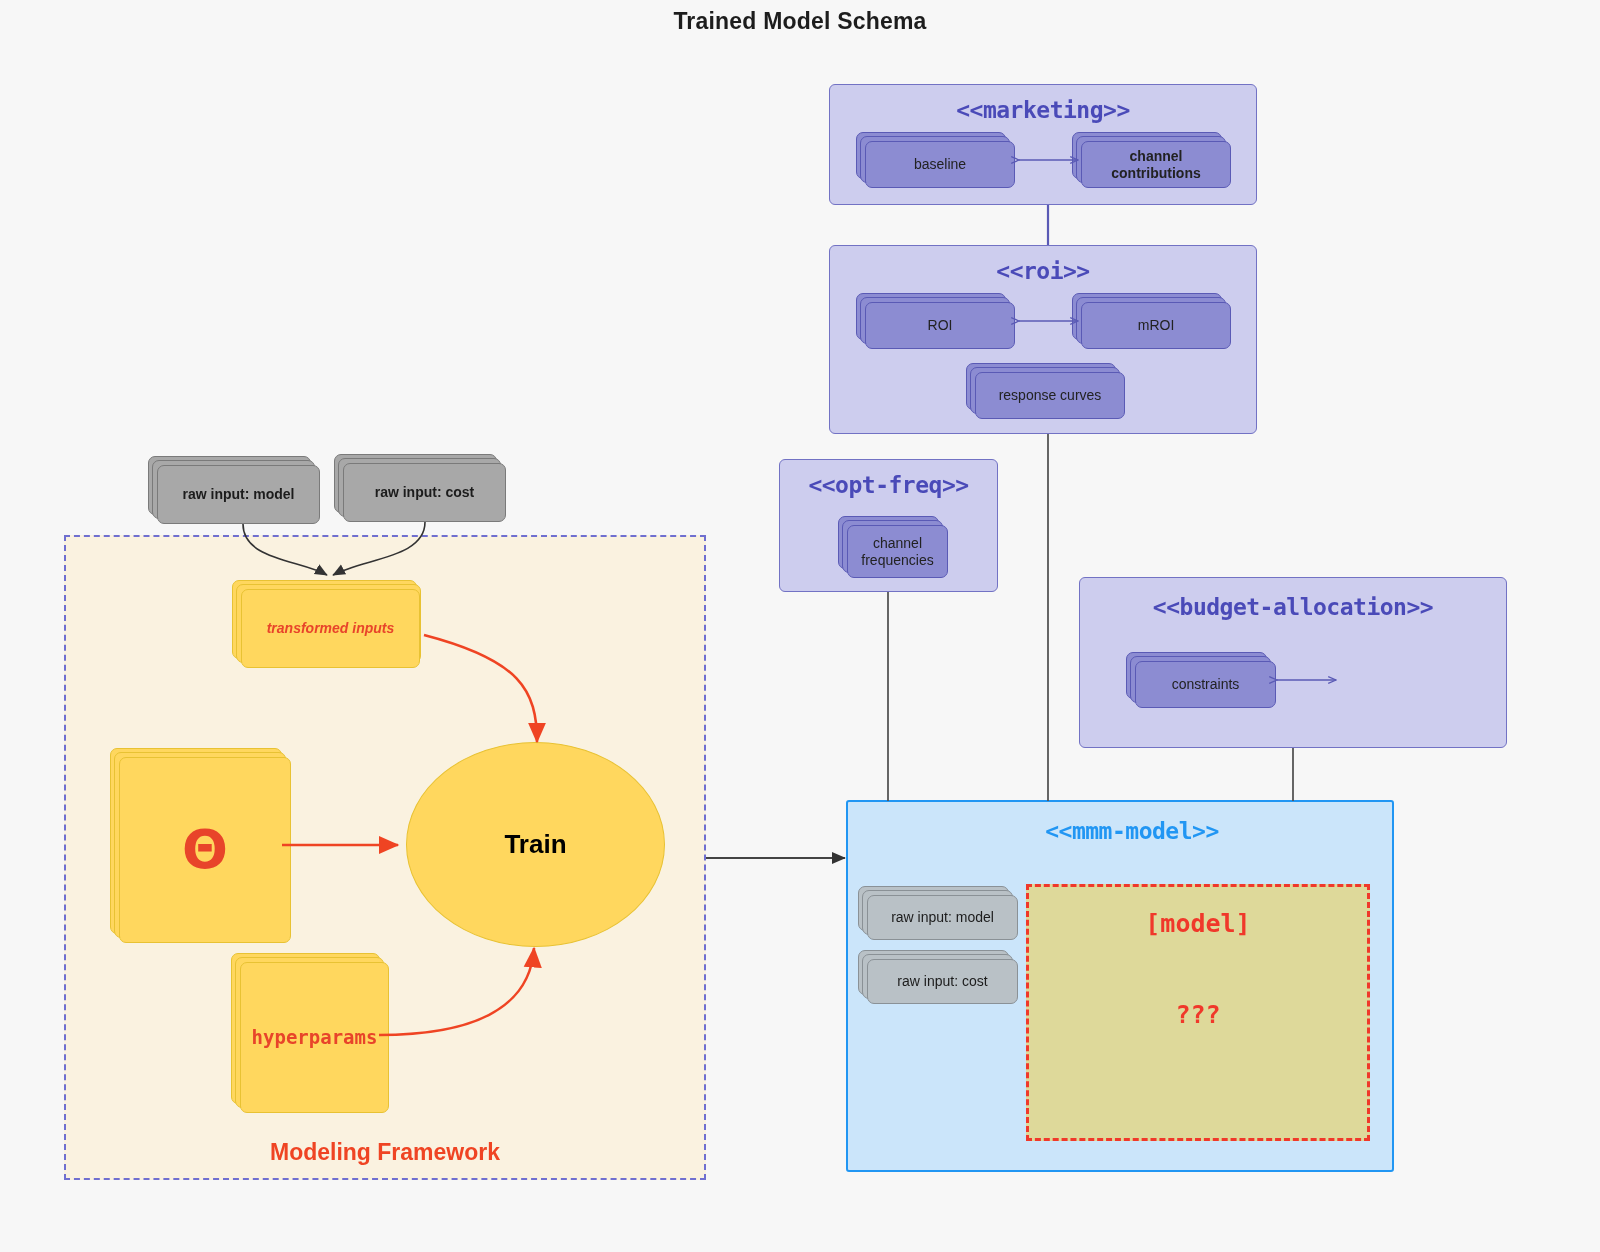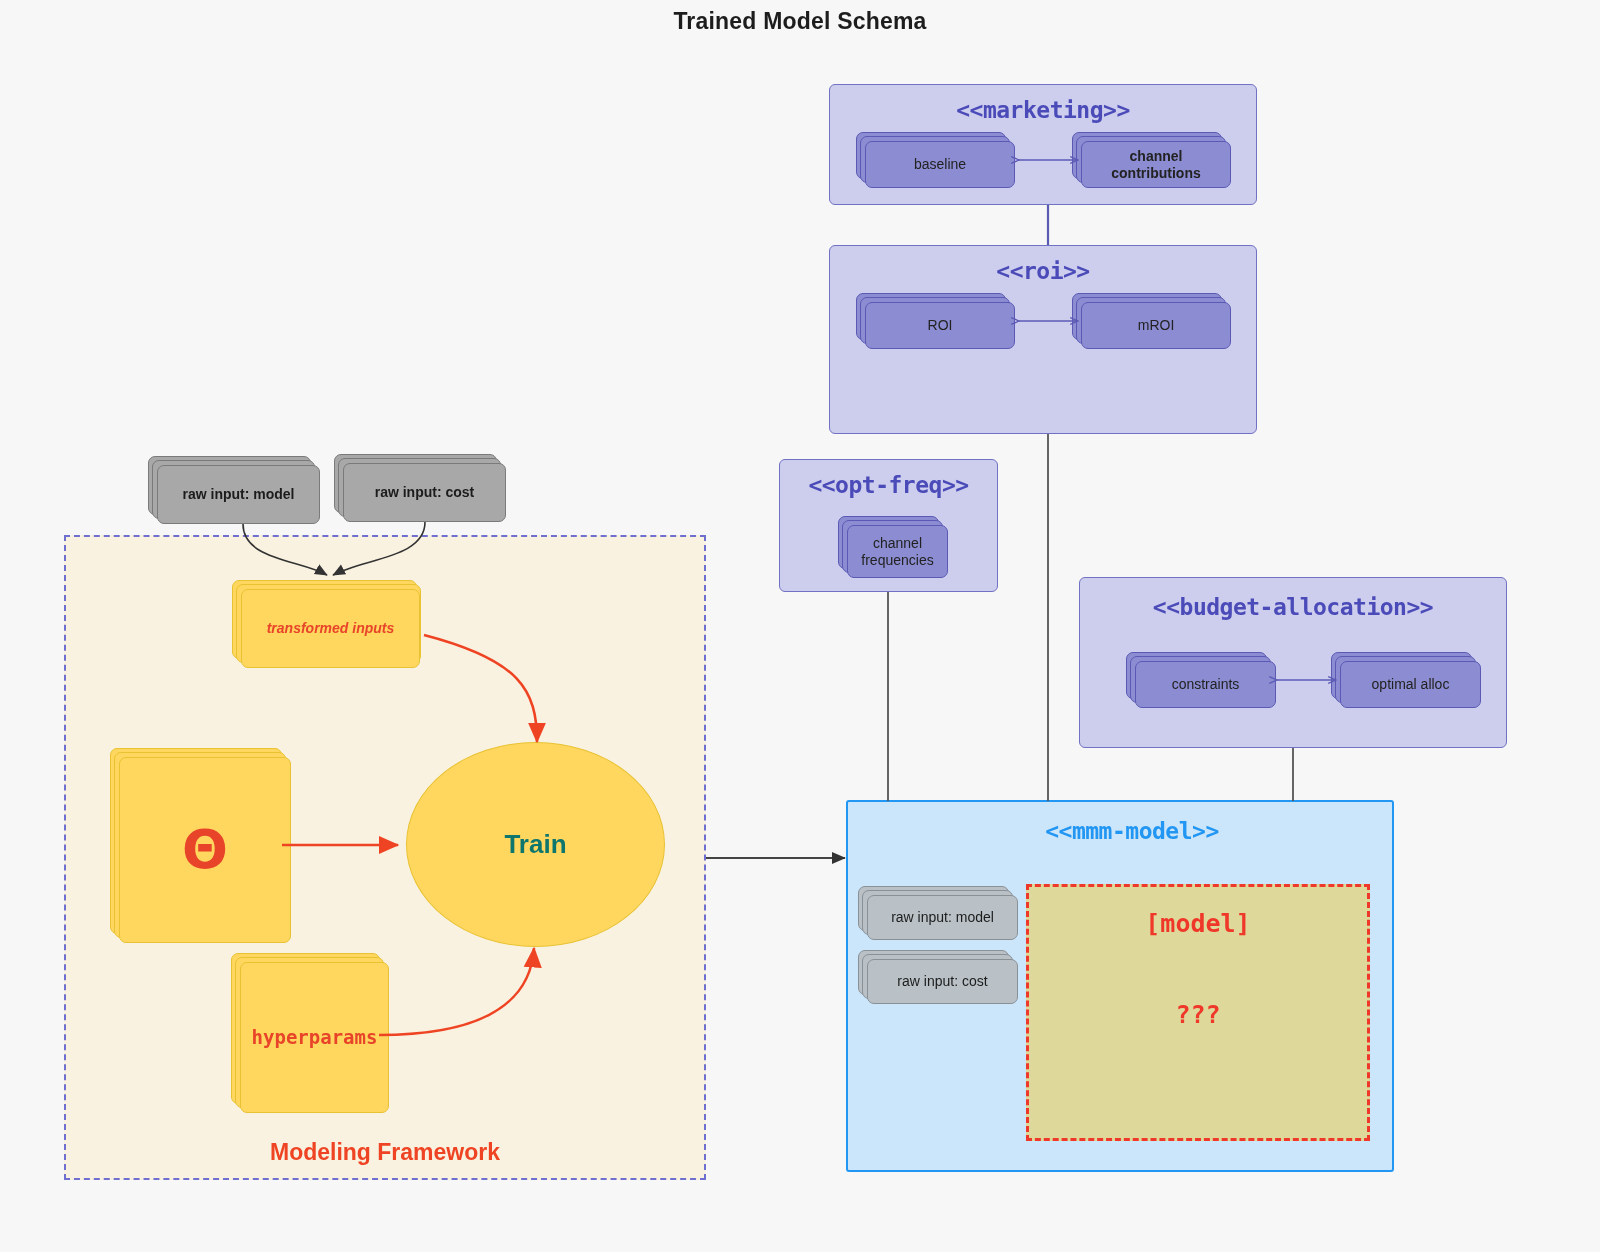--- a/index.html
+++ b/index.html
@@ -166,21 +166,21 @@
   .ellipse {
     position: absolute;
     background: #ffd75e;
     border: 1.8px solid #e8c233;
     border-radius: 50%;
     display: flex;
     align-items: center;
     justify-content: center;
     font-size: 26px;
     font-weight: bold;
-    color: #0f766e;
+    color: #000000;
     z-index: 3;
     box-sizing: border-box;
   }
 
   
   .model-box {
     position: absolute;
     background: #ded99a;
     border: 3px dashed #f0382a;
     box-sizing: border-box;
@@ -307,20 +307,25 @@
   <div class="stack purple" style="left:856px; top:293px; width:158px; height:55px;">
     <div class="shadow2" style="width:150px;height:47px;"></div>
     <div class="shadow1" style="width:150px;height:47px;"></div>
     <div class="face" style="width:150px;height:47px;">ROI</div>
   </div>
   <div class="stack purple" style="left:1072px; top:293px; width:158px; height:55px;border-radius:16px;">
     <div class="shadow2" style="width:150px;height:47px;"></div>
     <div class="shadow1" style="width:150px;height:47px;"></div>
     <div class="face" style="width:150px;height:47px;">mROI</div>
   </div>
+  <div class="stack purple" style="left:966px; top:363px; width:158px; height:55px;">
+    <div class="shadow2" style="width:150px;height:47px;"></div>
+    <div class="shadow1" style="width:150px;height:47px;"></div>
+    <div class="face" style="width:150px;height:47px;">response curves</div>
+  </div>
 
   <div class="group" style="left:779px; top:459px; width:219px; height:133px;">
     <div class="group-title" style="top:12px;">&lt;&lt;opt-freq&gt;&gt;</div>
   </div>
   <div class="stack purple" style="left:838px; top:516px; width:110px; height:62px;">
     <div class="shadow2" style="width:101px;height:53px;"></div>
     <div class="shadow1" style="width:101px;height:53px;"></div>
     <div class="face" style="width:101px;height:53px;">
       <span>
         <span>channel</span><br>
@@ -330,25 +335,20 @@
   </div>
 
   <div class="group" style="left:1079px; top:577px; width:428px; height:171px;">
     <div class="group-title" style="top:16px;">&lt;&lt;budget-allocation&gt;&gt;</div>
   </div>
   <div class="stack purple" style="left:1126px; top:652px; width:150px; height:55px;border-radius:21px;">
     <div class="shadow2" style="width:141px;height:47px;"></div>
     <div class="shadow1" style="width:141px;height:47px;"></div>
     <div class="face" style="width:141px;height:47px;">constraints</div>
   </div>
-  <div class="stack purple" style="left:1331px; top:652px; width:150px; height:55px;">
-    <div class="shadow2" style="width:141px;height:47px;"></div>
-    <div class="shadow1" style="width:141px;height:47px;"></div>
-    <div class="face" style="width:141px;height:47px;">optimal alloc</div>
-  </div>
 
   <div class="group blue" style="left:846px; top:800px; width:548px; height:372px;">
     <div class="group-title" style="top:16px;">&lt;&lt;mmm-model&gt;&gt;</div>
   </div>
   <div class="stack lightgray" style="left:858px; top:886px; width:160px; height:54px;">
     <div class="shadow2" style="width:151px;height:45px;"></div>
     <div class="shadow1" style="width:151px;height:45px;"></div>
     <div class="face" style="width:151px;height:45px;">raw input: model</div>
   </div>
   <div class="stack lightgray" style="left:858px; top:950px; width:160px; height:54px;">

